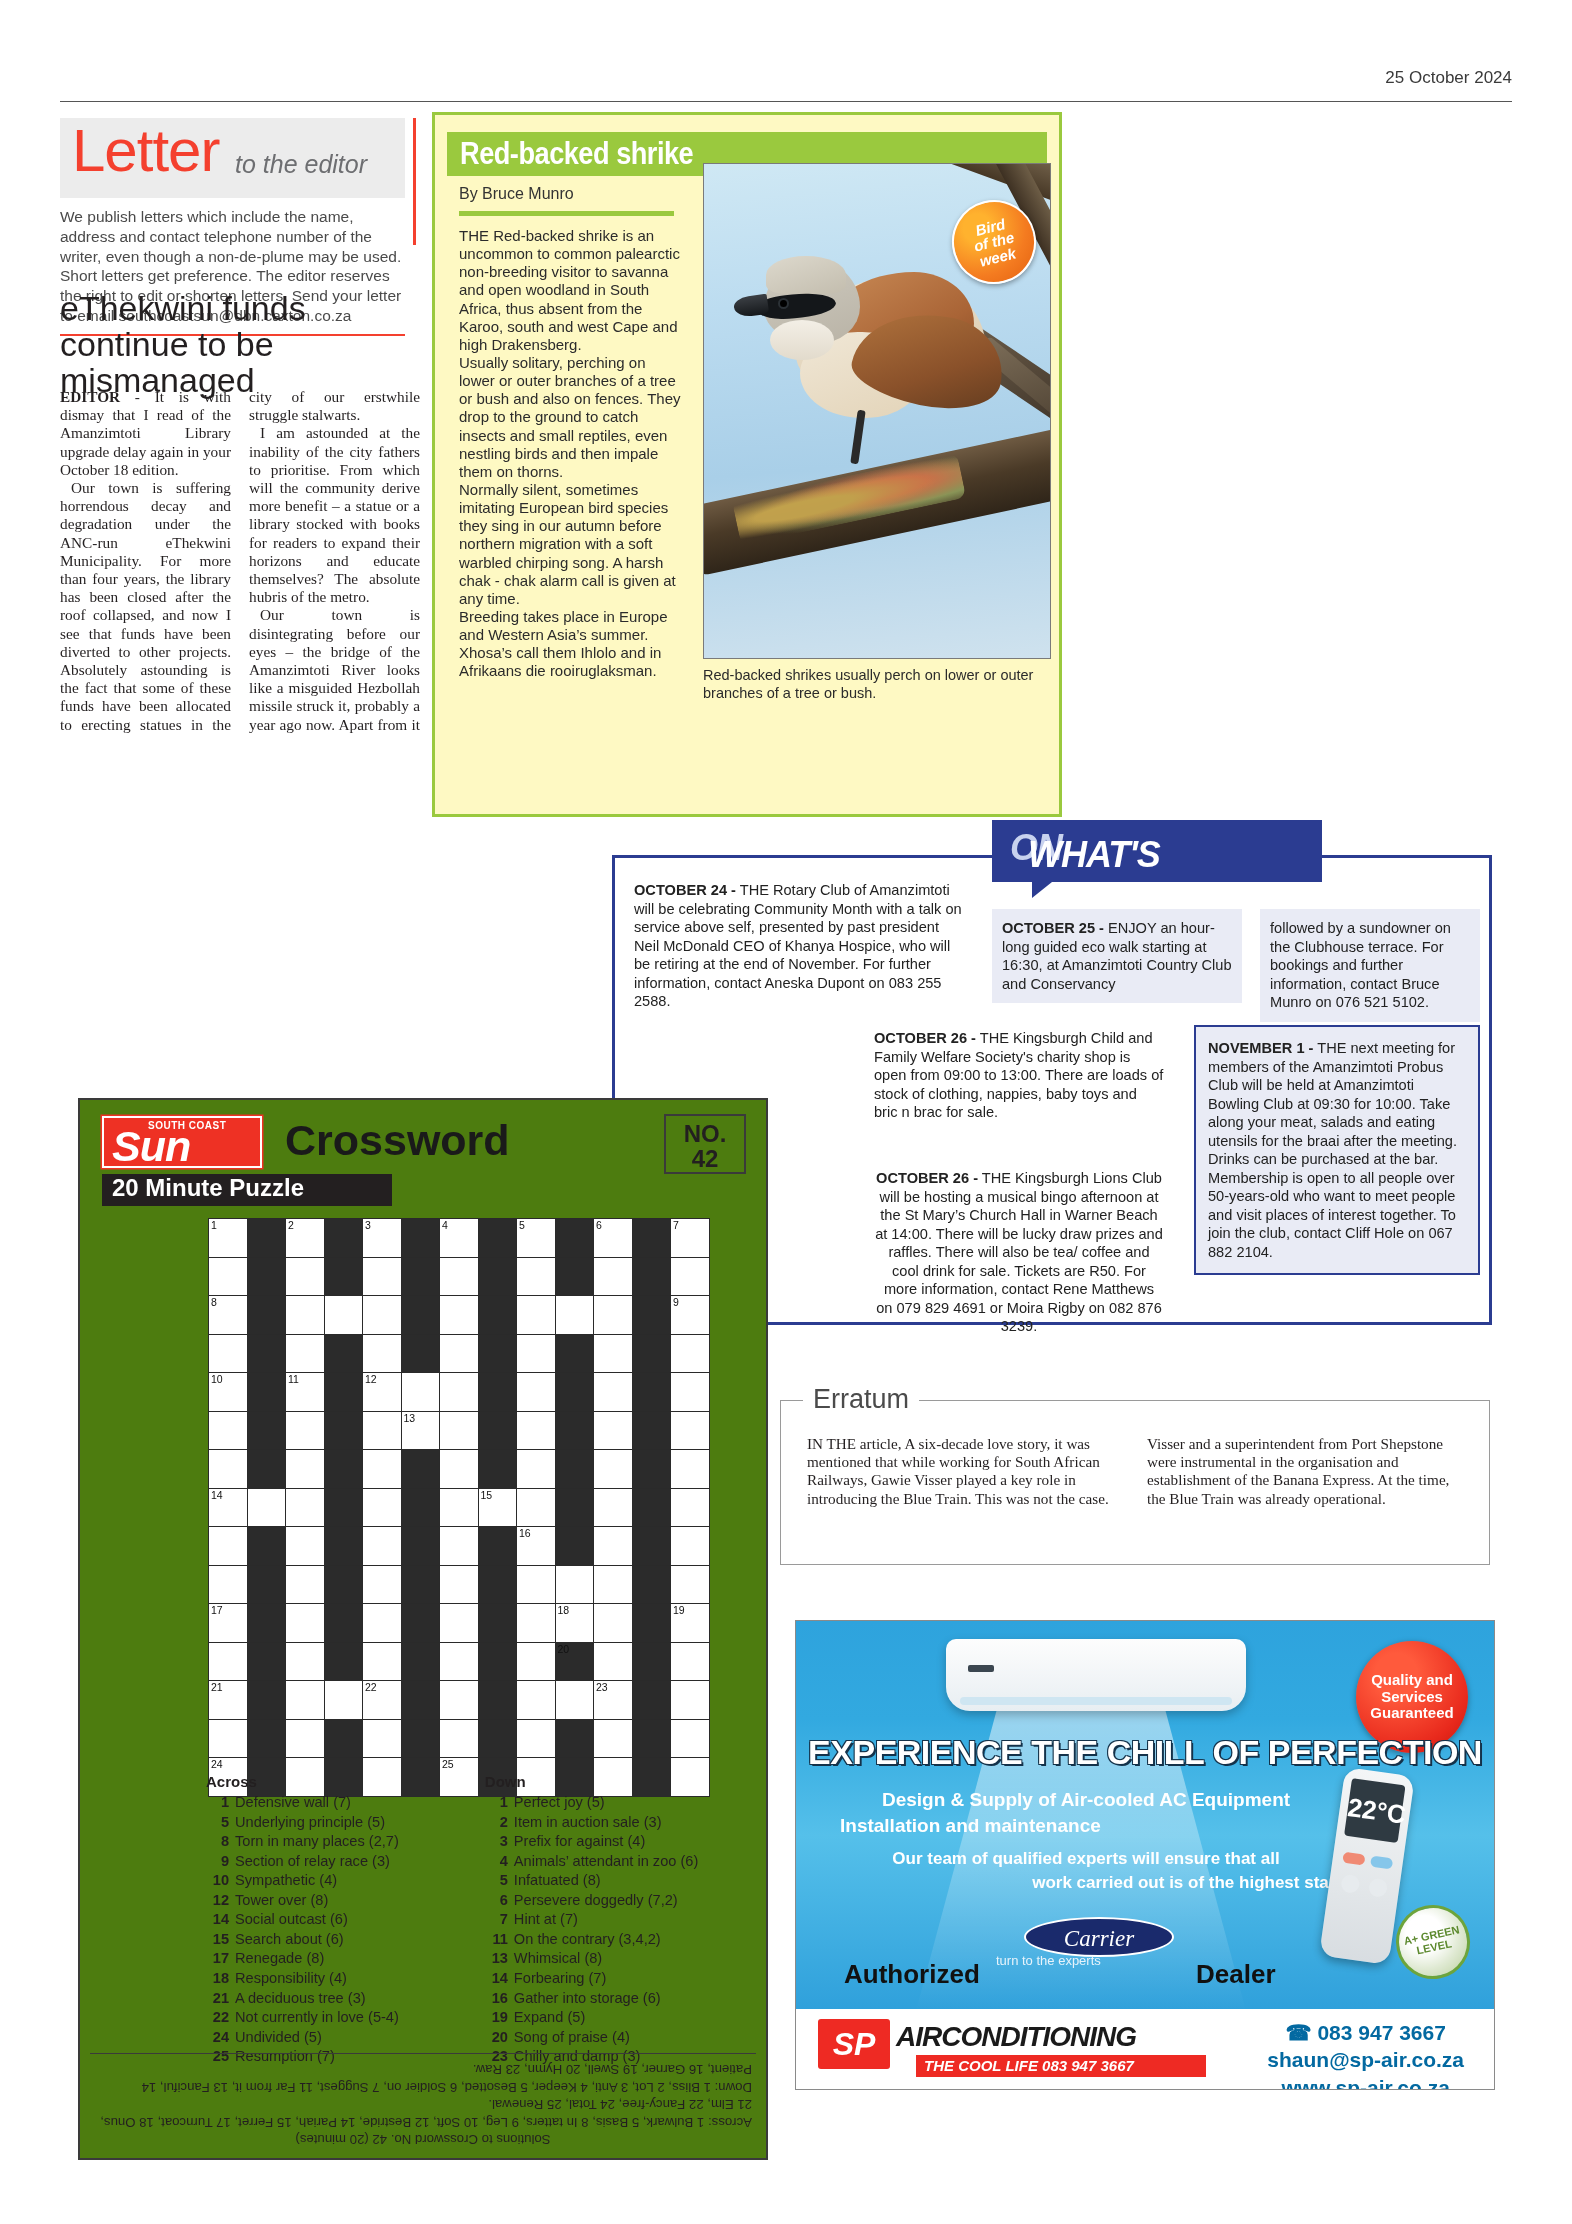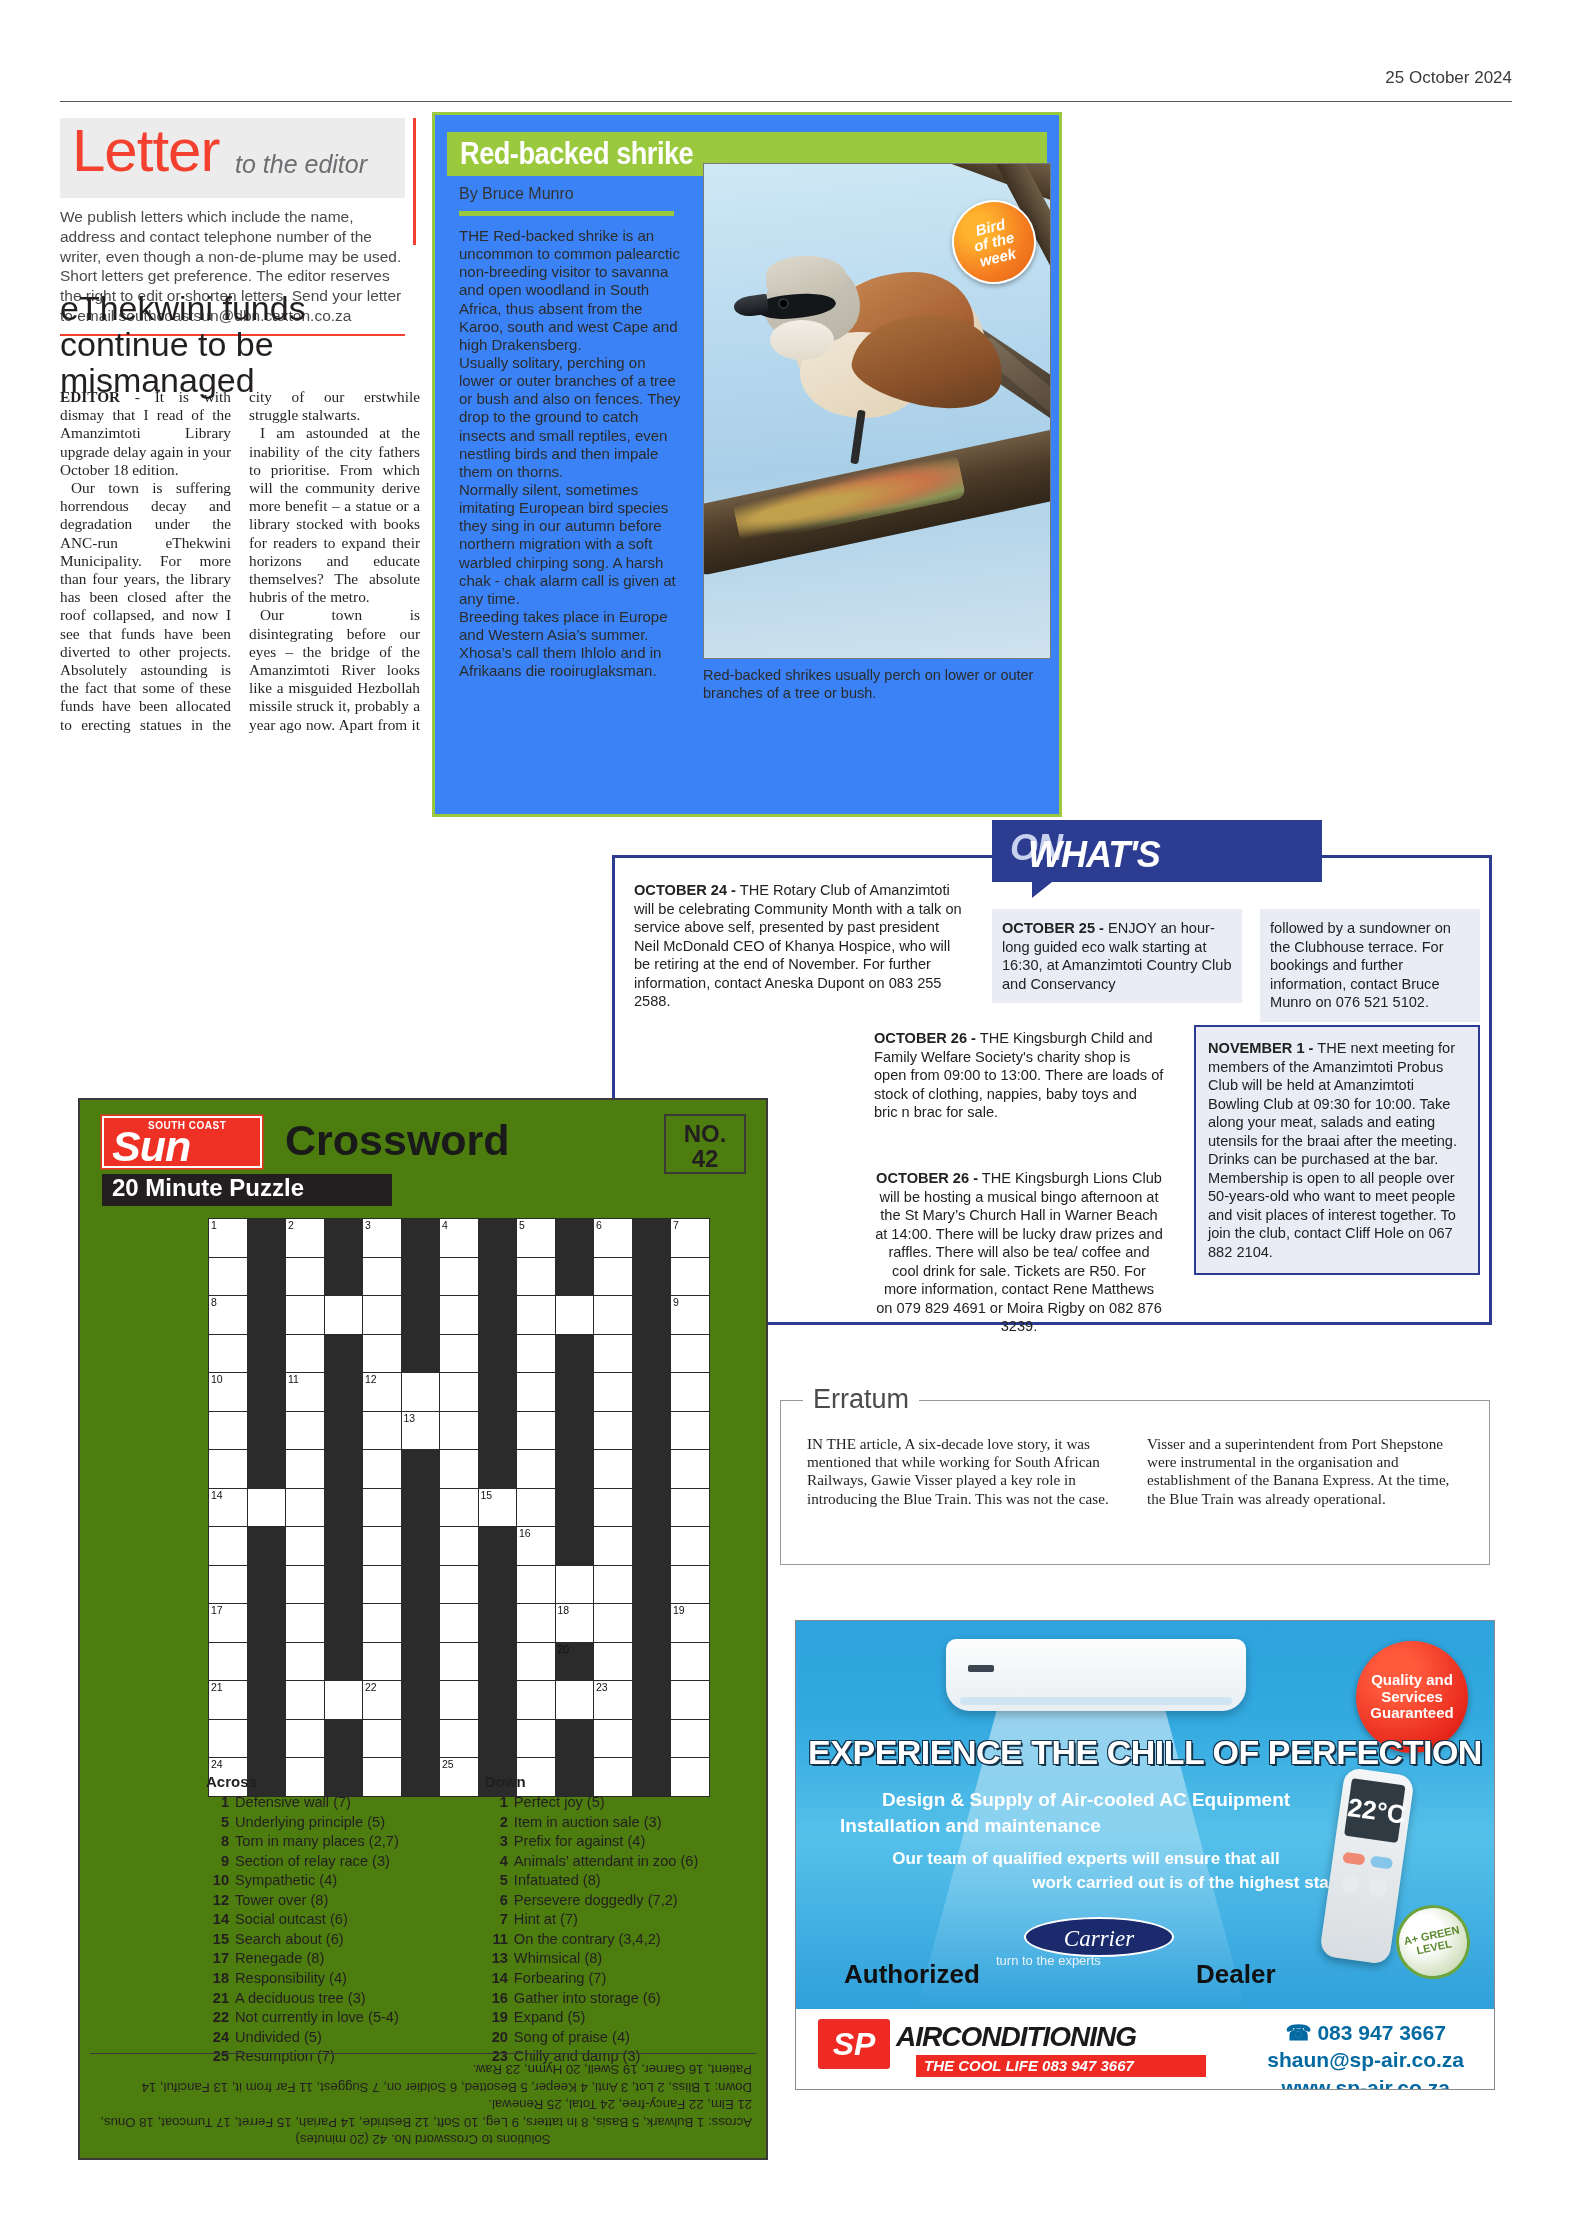--- a/index.html
+++ b/index.html
@@ -38,21 +38,21 @@
   .letter-cols p { font-family:"Liberation Serif", serif; font-size:15.3px; line-height:1.19;
       text-align:justify; text-indent:11px; }
   .letter-cols p.first { text-indent:0; }
   .letter-cols p b { font-weight:bold; }
   .letter-cols p.bullet { text-indent:0; padding-left:13px; position:relative; }
   .letter-cols p.bullet:before { content:"\25CF"; position:absolute; left:0; font-size:9px; top:4px; }
   .signoff { font-weight:bold; }
 
   
   .shrike { position:absolute; left:432px; top:112px; width:630px; height:705px;
-     border:3px solid #9ac93e; background:#3b82f6; }
+     border:3px solid #9ac93e; background:#fef9c3; }
   .shrike .titlebar { position:absolute; left:12px; top:17px; right:12px; height:44px;
      background:#9ac93e; }
   .shrike .titlebar span { position:absolute; left:13px; top:3px; font-size:32px; color:#fff;
      font-weight:bold; letter-spacing:-.6px; transform:scaleX(.85); transform-origin:left center; }
   .shrike .byline { position:absolute; left:24px; top:70px; font-size:16px; color:#333; }
   .shrike .bylinerule { position:absolute; left:24px; top:96px; width:215px; height:5px; background:#9ac93e; }
   .shrike .body { position:absolute; left:24px; top:112px; width:225px;
       font-size:15px; line-height:1.21; color:#2b2b2b; }
   .shrike .body p { margin-bottom:0; }
 

